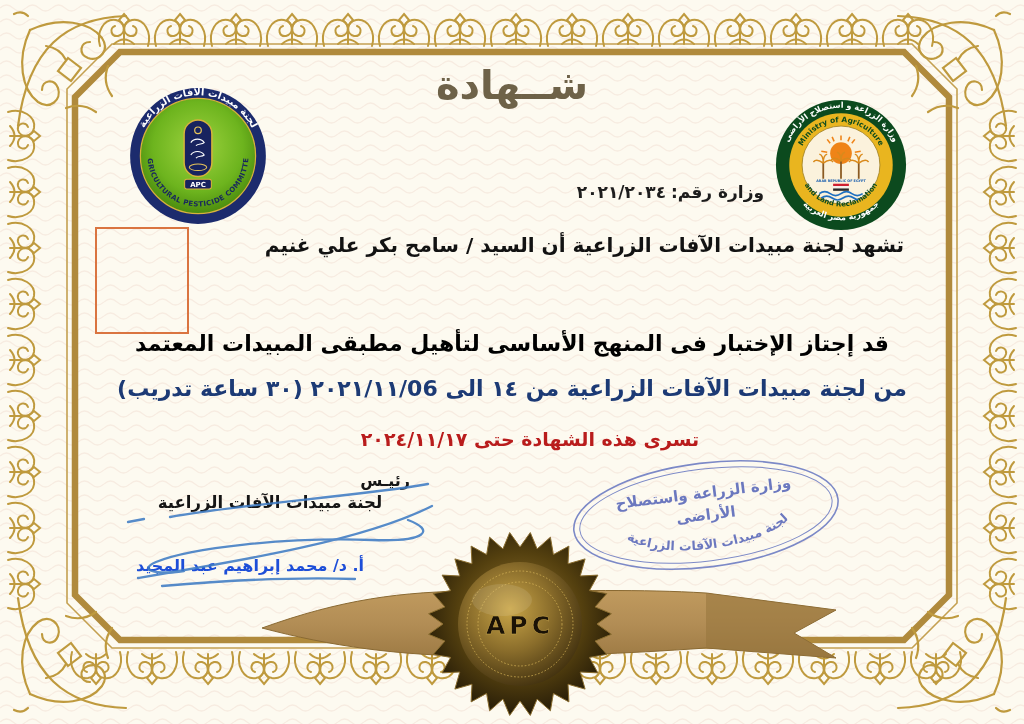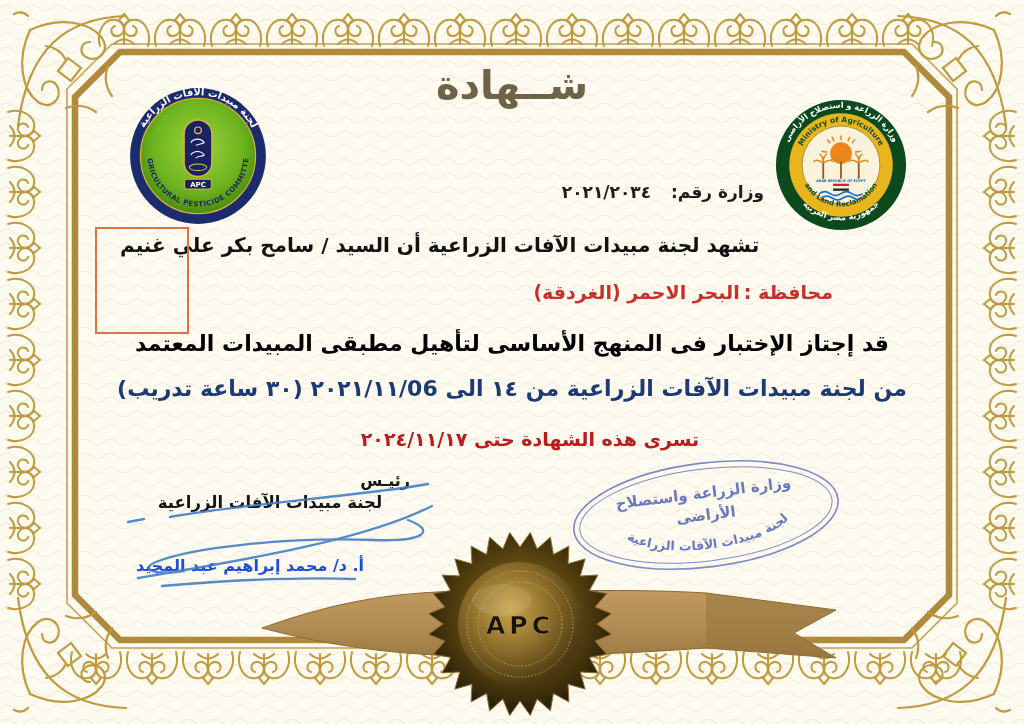--- a/index.html
+++ b/index.html
@@ -7,22 +7,22 @@
     position:relative; width:1024px; height:724px; overflow:hidden;
     background:#fdfaf0;
     font-family:"DejaVu Sans", sans-serif;
     -webkit-font-smoothing:antialiased;
   }
   svg{display:block;}
   .abs{position:absolute;}
   .txt{position:absolute; white-space:nowrap; font-weight:bold;}
   #title{top:62px; left:50%; transform:translateX(-50%); font-size:40px; color:#6e6248; letter-spacing:1px;}
   #serial{top:182px; right:260px; font-size:17px; color:#1d1d1d; direction:rtl;}
-  #serial span{margin-left:20px;}
-  #attest{top:233px; left:120px; width:784px; text-align:left; font-size:20px; color:#121212; direction:rtl; white-space:nowrap;}
+  #serial span{margin-left:5px;}
+  #attest{top:233px; left:120px; width:784px; text-align:right; font-size:20px; color:#121212; direction:rtl; white-space:nowrap;}
   #idline{top:281px; left:188px; width:645px; display:flex; justify-content:space-between; direction:rtl; font-size:19px; color:#c8302a; white-space:nowrap;}
   #idline span{margin-left:4px;}
   #blue1{top:331px; left:100px; width:824px; text-align:center; font-size:22px; color:#000000; direction:rtl;}
   #blue2{top:376px; left:90px; width:844px; text-align:center; font-size:22px; color:#1c3a75; direction:rtl;}
   #validity{top:428px; left:250px; width:560px; text-align:center; font-size:19px; color:#b91c1c; direction:rtl;}
   #sig-title1{top:471px; left:190px; width:220px; text-align:right; font-size:16px; color:#151515; direction:rtl;}
   #sig-title2{top:493px; left:140px; width:260px; text-align:center; font-size:16.5px; color:#151515; direction:rtl;}
   #sig-name{top:556px; left:118px; width:264px; text-align:center; font-size:16px; color:#1d4ed8; direction:rtl;}
   #photo-box{top:227px; left:95px; width:90px; height:103px; border:2px solid #da7440;}
   #apc-logo{top:84px; left:126px;}
@@ -232,23 +232,20 @@
       <g stroke="#1e6fc0" stroke-width="1.7" fill="none">
         <path d="M48,99 q5.5,-4 11,0 t11,0 t11,0 t11,0"></path>
         <path d="M50,103.5 q5.5,-4 11,0 t11,0 t11,0 t9,0"></path>
       </g>
     </g>
   </svg>
 
   <div id="attest" class="txt">تشهد لجنة مبيدات الآفات الزراعية أن السيد / سامح  بكر علي  غنيم</div>
 
   <div id="idline" dir="rtl" style="position:absolute;font-weight:bold;">
-    <span>
-      <span>محافظة :</span><span>البحر الاحمر (الغردقة)</span>
-    </span>
   </div>
 
   <div id="photo-box" class="abs"></div>
 
   <div id="blue1" class="txt">قد إجتاز الإختبار فى المنهج الأساسى لتأهيل مطبقى المبيدات المعتمد</div>
   <div id="blue2" class="txt">من لجنة مبيدات الآفات الزراعية من ١٤ الى ٢٠٢١/١١/06 (٣٠ ساعة تدريب)</div>
   <div id="validity" class="txt">تسرى هذه الشهادة حتى ٢٠٢٤/١١/١٧</div>
 
   <div id="sig-title1" class="txt">رئيـس</div>
   <div id="sig-title2" class="txt">لجنة مبيدات الآفات الزراعية</div>

